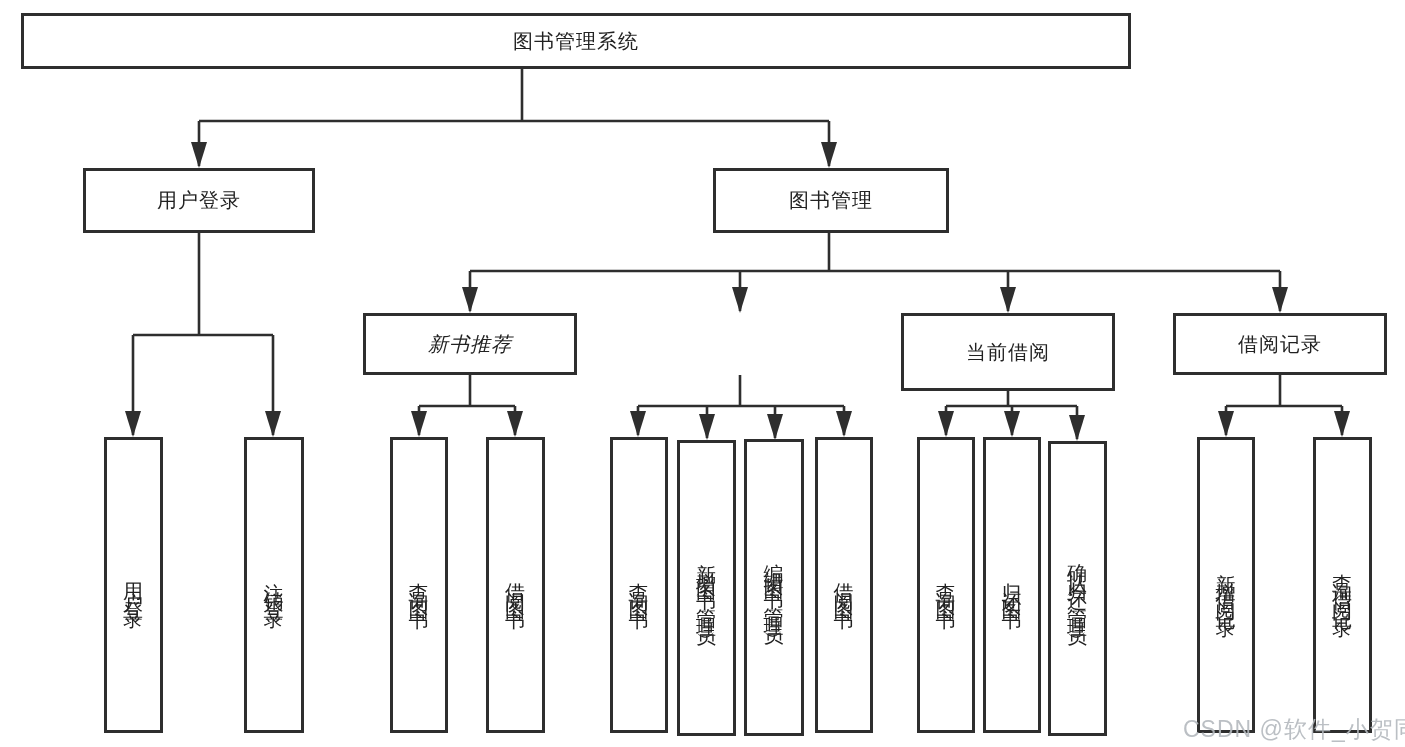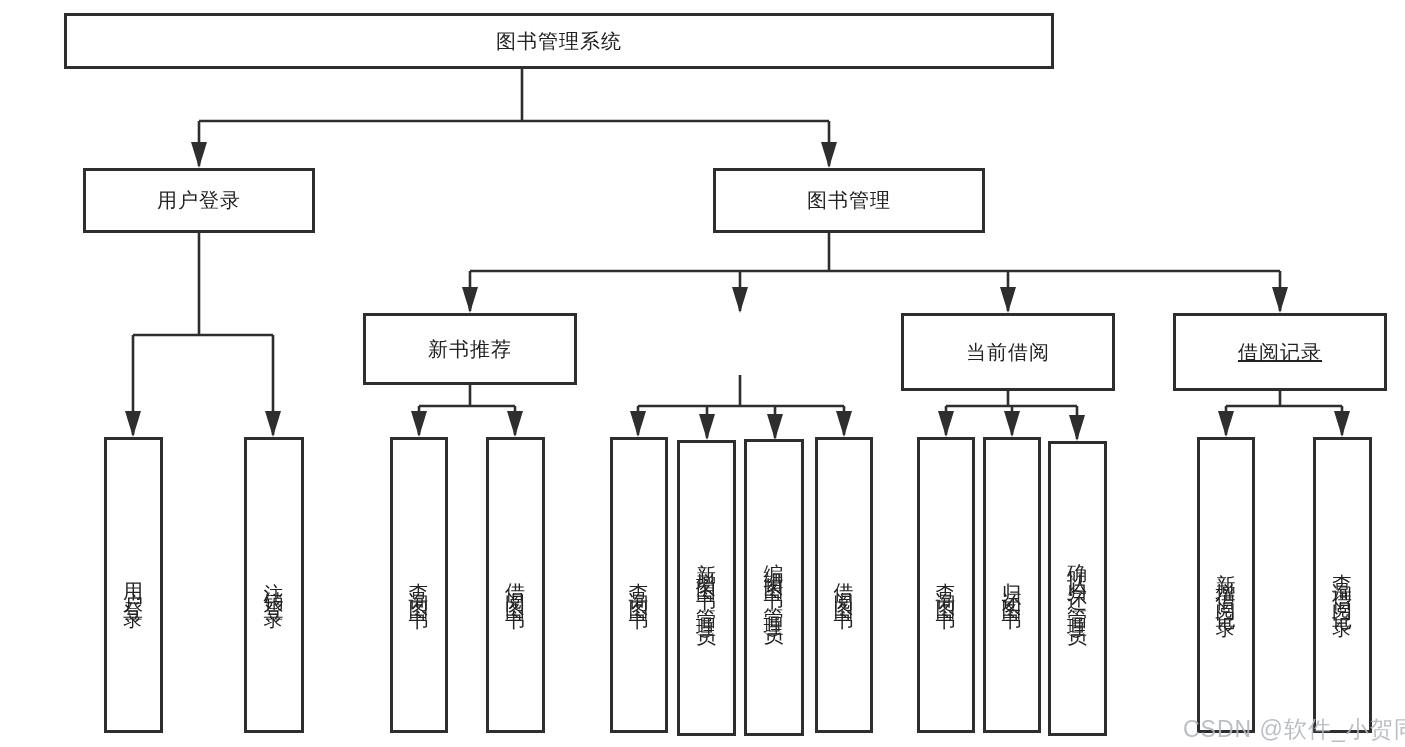--- a/index.html
+++ b/index.html
@@ -80,38 +80,38 @@
       <polygon points="767,414 783,414 775,440"></polygon>
       <polygon points="836,411 852,411 844,437"></polygon>
       <polygon points="938,411 954,411 946,437"></polygon>
       <polygon points="1004,411 1020,411 1012,437"></polygon>
       <polygon points="1069,415 1085,415 1077,441"></polygon>
       <polygon points="1218,411 1234,411 1226,437"></polygon>
       <polygon points="1334,411 1350,411 1342,437"></polygon>
     </g>
   </svg>
 
-  <div class="box" style="left:21px;top:13px;width:990px;height:56px;margin-left:43px;">
+  <div class="box" style="left:21px;top:13px;width:1110px;height:56px;">
     <span>图书管理系统</span>
   </div>
 
   <div class="box" style="left:83px;top:168px;width:232px;height:65px;">
     <span>用户登录</span>
   </div>
-  <div class="box" style="left:713px;top:168px;width:272px;height:65px;">
+  <div class="box" style="left:713px;top:168px;width:236px;height:65px;">
     <span>图书管理</span>
   </div>
 
-  <div class="box" style="left:363px;top:313px;width:214px;height:72px;">
+  <div class="box" style="left:363px;top:313px;width:214px;height:62px;font-style:italic;">
     <span>新书推荐</span>
   </div>
   <div class="box" style="left:901px;top:313px;width:214px;height:78px;">
     <span>当前借阅</span>
   </div>
-  <div class="box" style="left:1173px;top:313px;width:214px;height:78px;text-decoration:underline;">
+  <div class="box" style="left:1173px;top:313px;width:214px;height:62px;">
     <span>借阅记录</span>
   </div>
 
   <div class="box vbox" style="left:104px;top:437px;width:59px;height:296px;">
     <span>用户登录</span>
   </div>
   <div class="box vbox" style="left:244px;top:437px;width:60px;height:296px;">
     <span>注销登录</span>
   </div>
 

